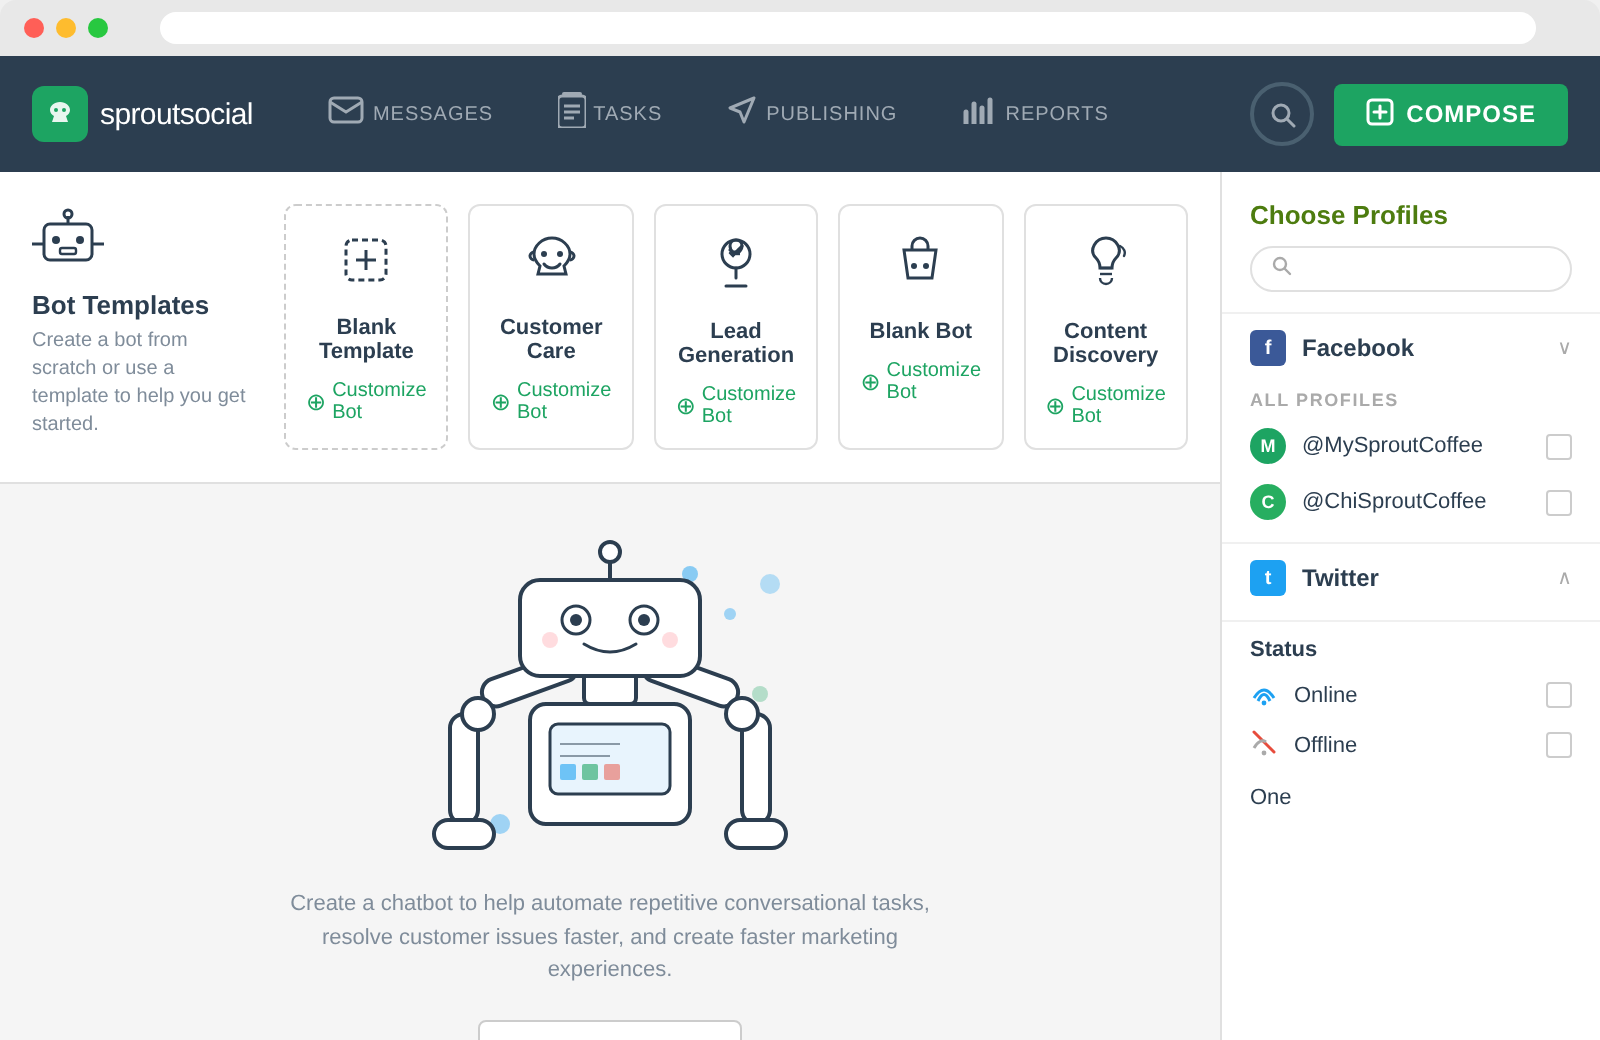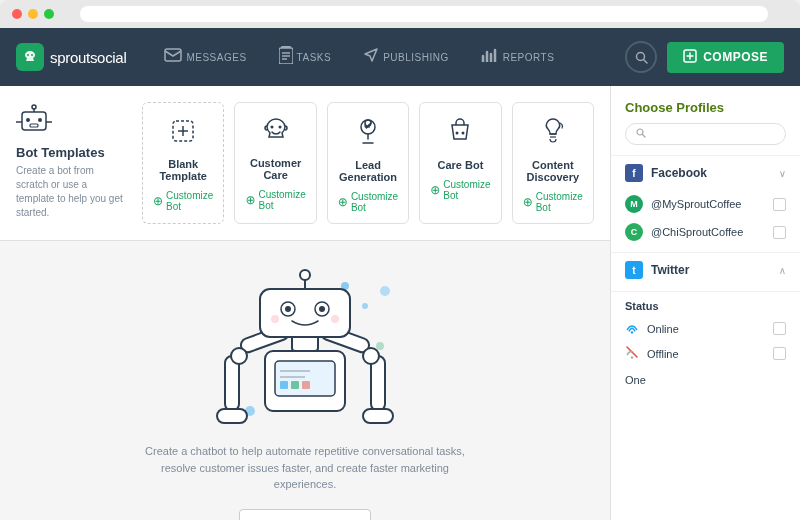--- a/index.html
+++ b/index.html
@@ -456,21 +456,21 @@
             <circle cx="18" cy="5" r="2" stroke="#2c3e50" stroke-width="1.5" fill="none"></circle>
             <line x1="6" y1="20" x2="0" y2="20" stroke="#2c3e50" stroke-width="1.5"></line>
             <line x1="30" y1="20" x2="36" y2="20" stroke="#2c3e50" stroke-width="1.5"></line>
           </svg>
         </div>
         <div class="bot-intro-title">Bot Templates</div>
         <div class="bot-intro-desc">Create a bot from scratch or use a template to help you get started.</div>
       </div>
       <div class="templates-grid">
 
-        <div class="template-card" style="border-style:dashed;justify-content:center;">
+        <div class="template-card" style="border-style:dashed;">
           <span class="template-icon">
             <svg width="26" height="26" viewBox="0 0 26 26" fill="none">
               <rect x="3" y="3" width="20" height="20" rx="3" stroke="#2c3e50" stroke-width="1.5" fill="none" stroke-dasharray="3 2"></rect>
               <line x1="13" y1="8" x2="13" y2="18" stroke="#2c3e50" stroke-width="1.5"></line>
               <line x1="8" y1="13" x2="18" y2="13" stroke="#2c3e50" stroke-width="1.5"></line>
             </svg>
           </span>
           <span class="template-name">Blank Template</span>
           <span class="template-customize">
             <span class="cust-plus">⊕</span>
@@ -517,21 +517,21 @@
 
         <div class="template-card">
           <span class="template-icon">
             <svg width="26" height="28" viewBox="0 0 26 28" fill="none">
               <path d="M5 8h16l-2 14H7L5 8z" stroke="#2c3e50" stroke-width="1.5" fill="none"></path>
               <path d="M9 8V6a4 4 0 018 0v2" stroke="#2c3e50" stroke-width="1.5" fill="none"></path>
               <circle cx="10" cy="16" r="1.5" fill="#2c3e50"></circle>
               <circle cx="16" cy="16" r="1.5" fill="#2c3e50"></circle>
             </svg>
           </span>
-          <span class="template-name">Care Bot</span>
+          <span class="template-name">Blank Bot</span>
           <span class="template-customize">
             <span class="cust-plus">⊕</span>
             <span>Customize Bot</span>
           </span>
         </div>
 
         <div class="template-card">
           <span class="template-icon">
             <svg width="26" height="28" viewBox="0 0 26 28" fill="none">
               <path d="M13 2C8 2 4 8 8 12c1 1 2 3 2 5h6c0-2 1-4 2-5 4-4 0-10-5-10z" stroke="#2c3e50" stroke-width="1.5" fill="none"></path>
@@ -621,20 +621,21 @@
     </div>
 
     <div class="network-section">
       <div class="network-header">
         <div class="network-header-left">
           <div class="network-logo fb-logo">f</div>
           <span class="network-name">Facebook</span>
         </div>
         <span class="chevron fb-chevron-down"></span>
       </div>
+      <div class="all-profiles-label">ALL PROFILES</div>
       <div class="profile-row">
         <div class="profile-avatar coffee1">M</div>
         <span class="profile-handle">@MySproutCoffee</span>
         <div class="checkbox"></div>
       </div>
       <div class="profile-row">
         <div class="profile-avatar coffee2">C</div>
         <span class="profile-handle">@ChiSproutCoffee</span>
         <div class="checkbox"></div>
       </div>

